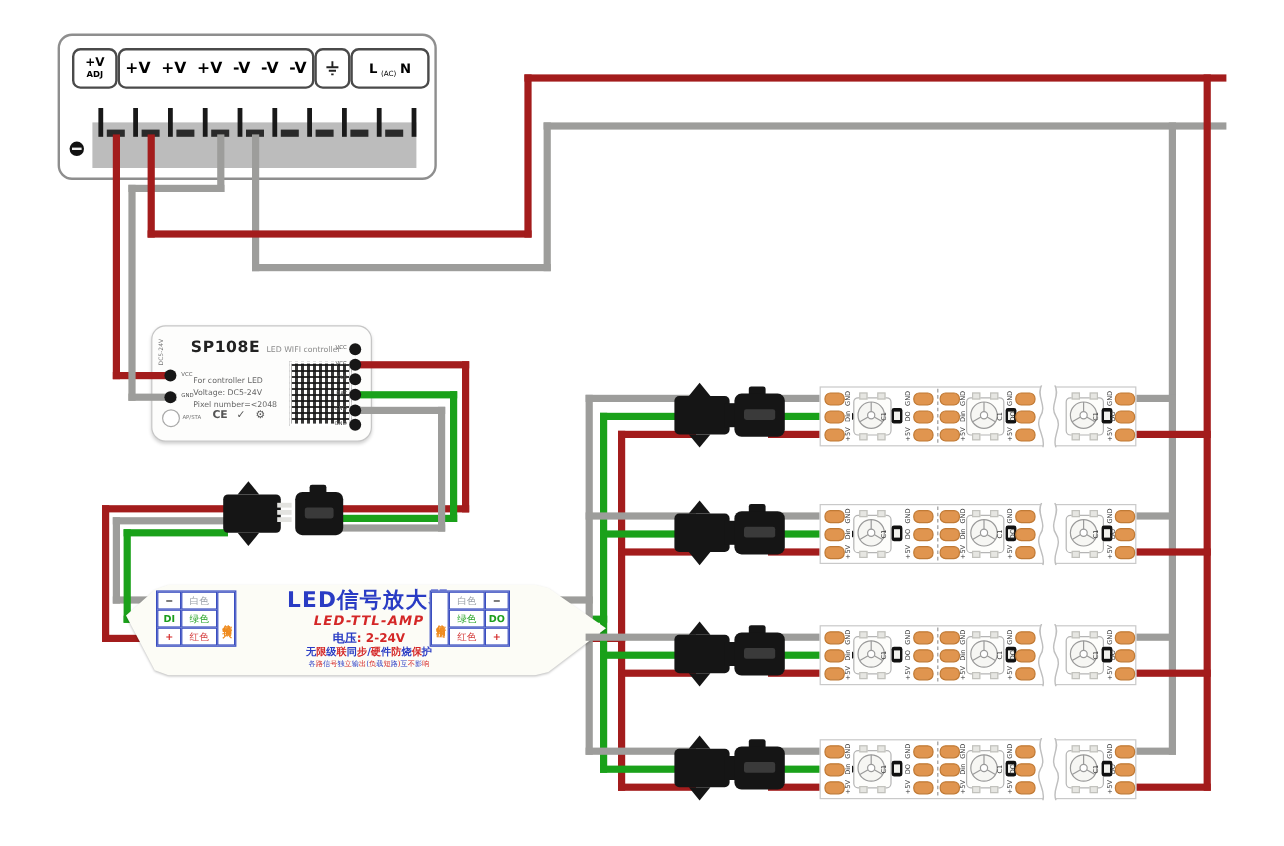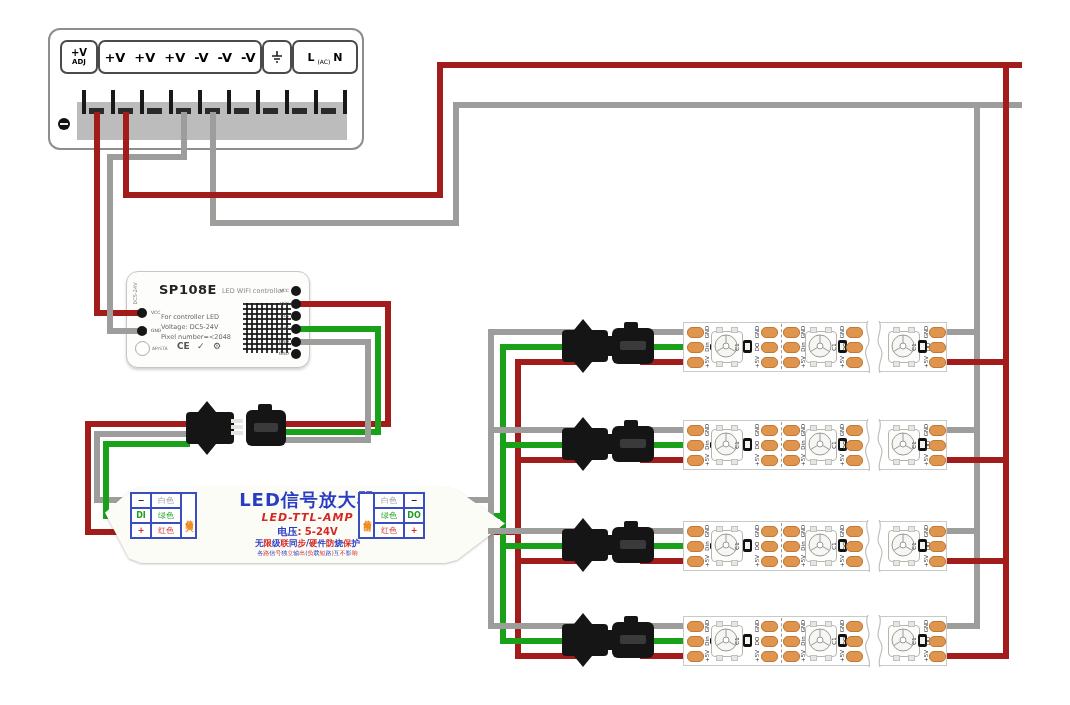--- a/index.html
+++ b/index.html
@@ -238,21 +238,21 @@
     <i class="pin" style="left:231px;top:431px"></i>
     <i class="latch" style="left:258px;top:404px;width:14px;height:8px"></i>
     <i class="conn-body" style="left:246px;top:410px;width:40px;height:36px;border-radius:6px"></i>
     <i class="slot" style="left:254px;top:423px;width:24px;height:9px"></i>
   </div>
 
   <div class="amp">
     <div class="amp-body"></div>
     <div class="amp-title">LED信号放大器</div>
     <div class="amp-sub">LED-TTL-AMP</div>
-    <div class="amp-volt"><span class="vprefix">电压</span><span class="vvalue">: 5-24V</span></div>
+    <div class="amp-volt"><span class="vprefix">电压</span><span class="vvalue">: 2-24V</span></div>
     <div class="amp-feat"><span class="altA">无</span><span class="altB">限</span><span class="altA">级</span><span class="altB">联</span><span class="altA">同</span><span class="altB">步</span><span class="altA">/</span><span class="altB">硬</span><span class="altA">件</span><span class="altB">防</span><span class="altA">烧</span><span class="altB">保</span><span class="altA">护</span></div>
     <div class="amp-note"><span class="altA">各</span><span class="altB">路</span><span class="altA">信</span><span class="altB">号</span><span class="altA">独</span><span class="altB">立</span><span class="altA">输</span><span class="altB">出</span><span class="altA">(</span><span class="altB">负</span><span class="altA">载</span><span class="altB">短</span><span class="altA">路</span><span class="altB">)</span><span class="altA">互</span><span class="altB">不</span><span class="altA">影</span><span class="altB">响</span></div>
 
     <div class="amp-table" style="left:25px;grid-template-columns:20px 30px 15px;">
       <div style="grid-area:1/1" class="sym symMinus">−</div>
       <div style="grid-area:1/2" class="lblWhite">白色</div>
       <div style="grid-area:2/1" class="sym symData">DI</div>
       <div style="grid-area:2/2" class="lblGreen">绿色</div>
       <div style="grid-area:3/1" class="sym symPlus">+</div>
       <div style="grid-area:3/2" class="lblRed">红色</div>

